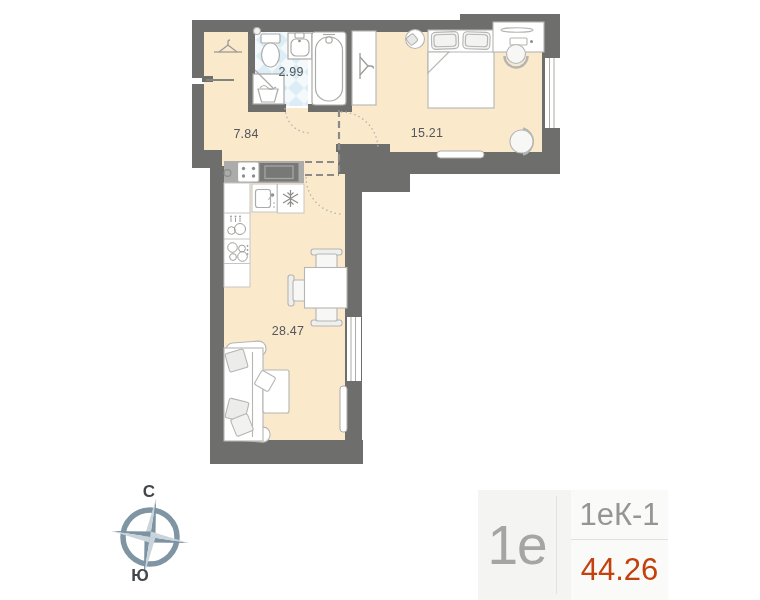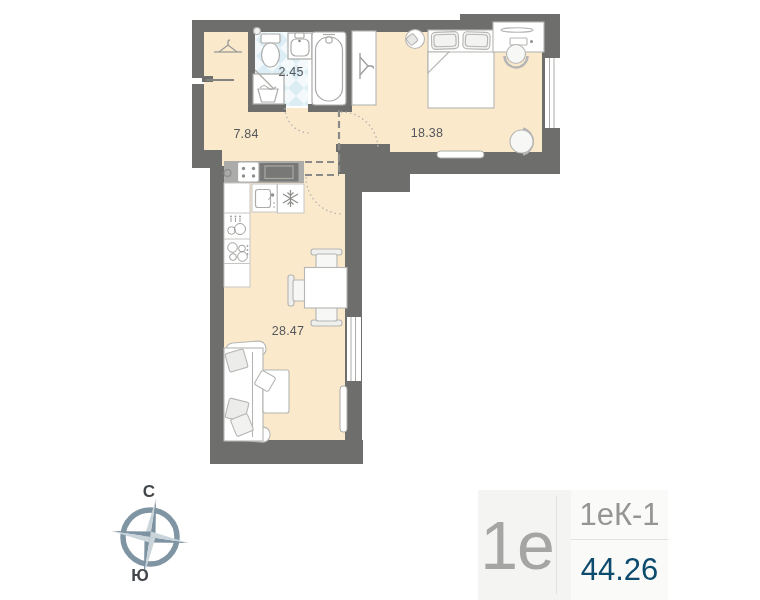--- a/index.html
+++ b/index.html
@@ -16,34 +16,34 @@
     position:absolute;transform:translate(-50%,-50%);
     font-size:17px;font-weight:bold;color:#43474B;
   }
   .unit-card{
     position:absolute;left:478px;top:490px;width:190px;height:110px;
     background:#F4F4F3;color:#A2A2A1;
   }
   .card-left{
     position:absolute;left:0;top:0;width:78px;height:100%;
     display:flex;align-items:center;justify-content:center;
-    font-size:68px;color:#A5A5A4;letter-spacing:-1px;
+    font-size:55px;color:#A5A5A4;letter-spacing:-1px;
   }
   .card-vdivider{position:absolute;left:78px;top:6px;bottom:6px;width:1px;background:#E1E1E0;}
   .card-right{position:absolute;left:93px;top:0;right:0;height:100%;background:#FAFAF9;}
   .card-code{
     position:absolute;left:0;right:0;top:0;height:49px;
     display:flex;align-items:center;justify-content:center;
     font-size:31px;color:#959594;
   }
   .card-hdivider{position:absolute;left:0;right:0;top:49px;height:1px;background:#E1E1E0;}
   .card-area{
     position:absolute;left:0;right:0;top:50px;bottom:0;
     display:flex;align-items:center;justify-content:center;
-    font-size:31px;color:#0c4a6e;
+    font-size:31px;color:#c2410c;
   }
 </style>
 </head>
 <body>
 
 <div class="canvas">
 
 <svg class="plan-svg" width="760" height="600" viewBox="0 0 760 600">
 
   <defs>
@@ -261,23 +261,23 @@
       <path d="M189 537 L150 542.5 L150 537 Z" fill="#7E93A2"></path>
       <path d="M189 537 L150 531.5 L150 537 Z" fill="#C9D4DB"></path>
       <path d="M150 576 L144.5 537 L150 537 Z" fill="#7E93A2"></path>
       <path d="M150 576 L155.5 537 L150 537 Z" fill="#C9D4DB"></path>
       <path d="M111 537 L150 531.5 L150 537 Z" fill="#7E93A2"></path>
       <path d="M111 537 L150 542.5 L150 537 Z" fill="#C9D4DB"></path>
     </g>
   </g>
 </svg>
 
-<div class="room-label" style="left:291px;top:72px">2.45</div>
+<div class="room-label" style="left:291px;top:72px">2.99</div>
 <div class="room-label" style="left:246px;top:134px">7.84</div>
-<div class="room-label" style="left:427px;top:133px">18.38</div>
+<div class="room-label" style="left:427px;top:133px">15.21</div>
 <div class="room-label" style="left:288px;top:331px">28.47</div>
 
 <div class="compass-label" style="left:149px;top:492px">С</div>
 <div class="compass-label" style="left:140px;top:576px">Ю</div>
 
 <div class="unit-card">
   <div class="card-left">1е</div>
   <div class="card-vdivider"></div>
   <div class="card-right">
     <div class="card-code">1еК-1</div>

